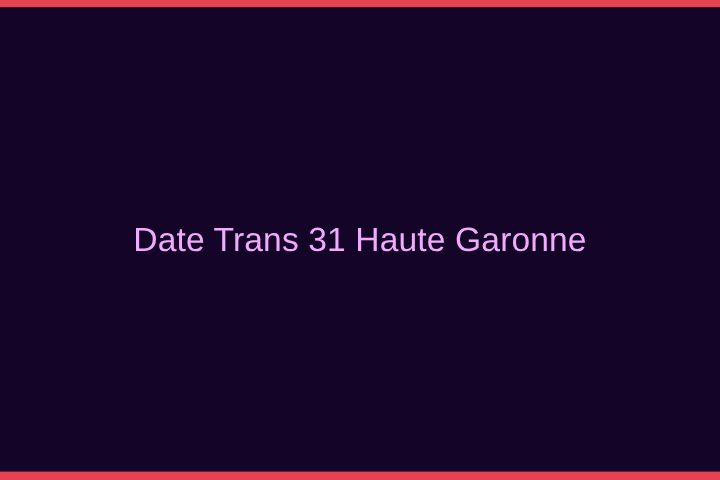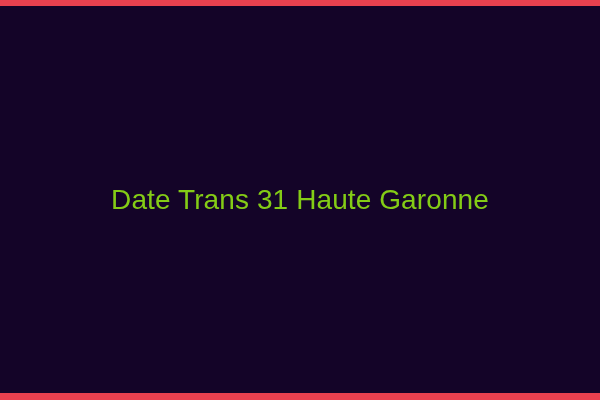--- a/index.html
+++ b/index.html
@@ -41,21 +41,21 @@
   }
 
   .edge-rule.bottom {
     bottom: 0;
     height: 7px;
   }
 
   #banner-caption {
     position: relative;
     z-index: 2;
-    color: #84cc16;
+    color: #f0abfc;
     font-family: "Liberation Sans", sans-serif;
     font-size: 28px;
     font-weight: 400;
     line-height: 1;
     letter-spacing: 0.1px;
     white-space: nowrap;
     text-align: center;
     -webkit-font-smoothing: antialiased;
   }
 </style>

